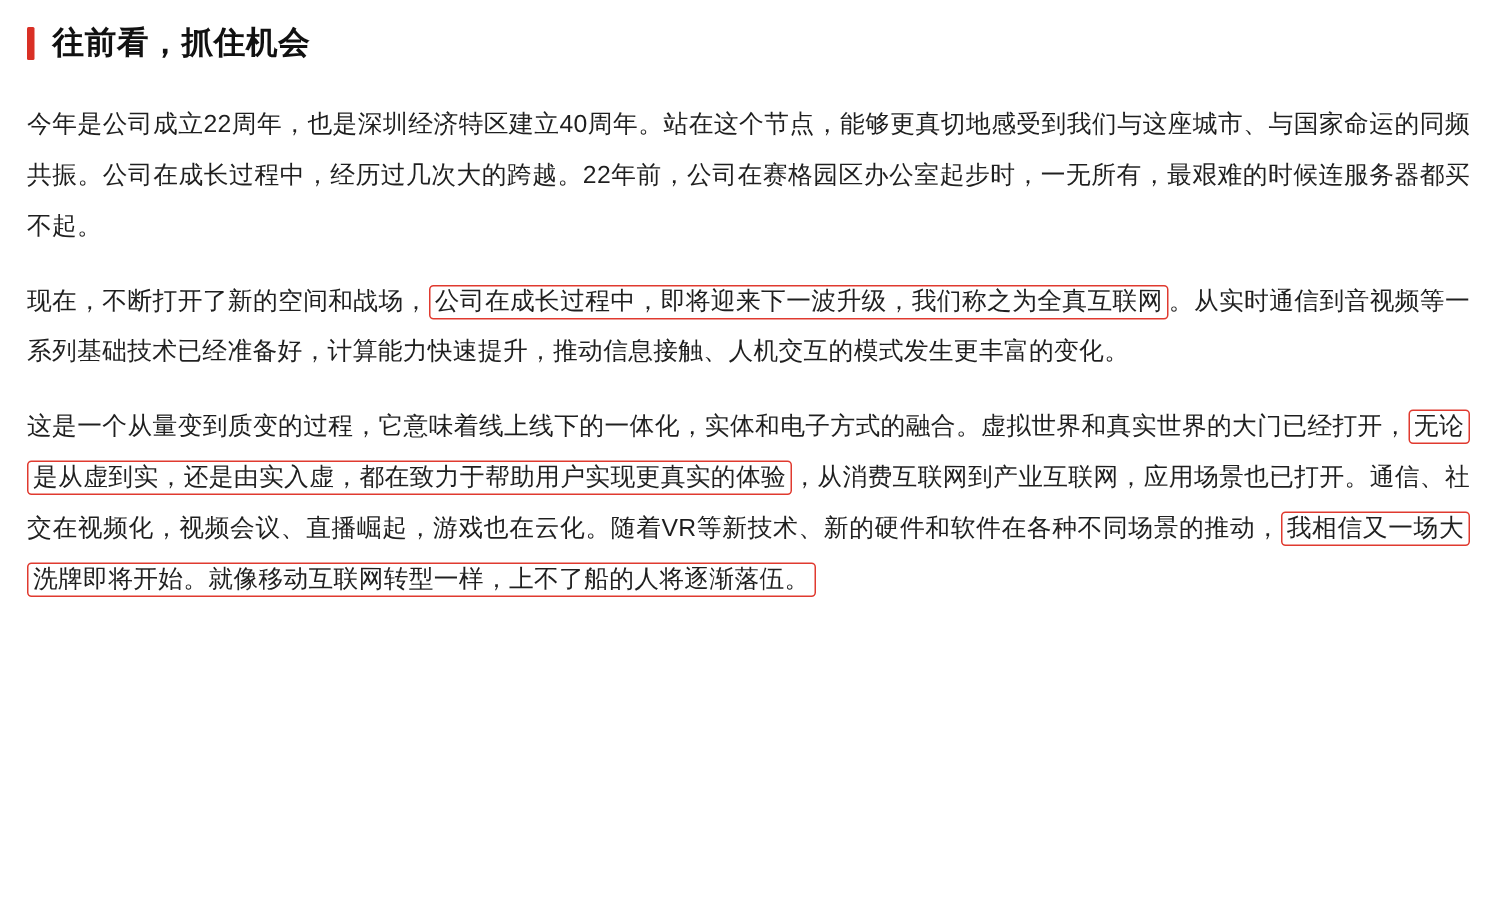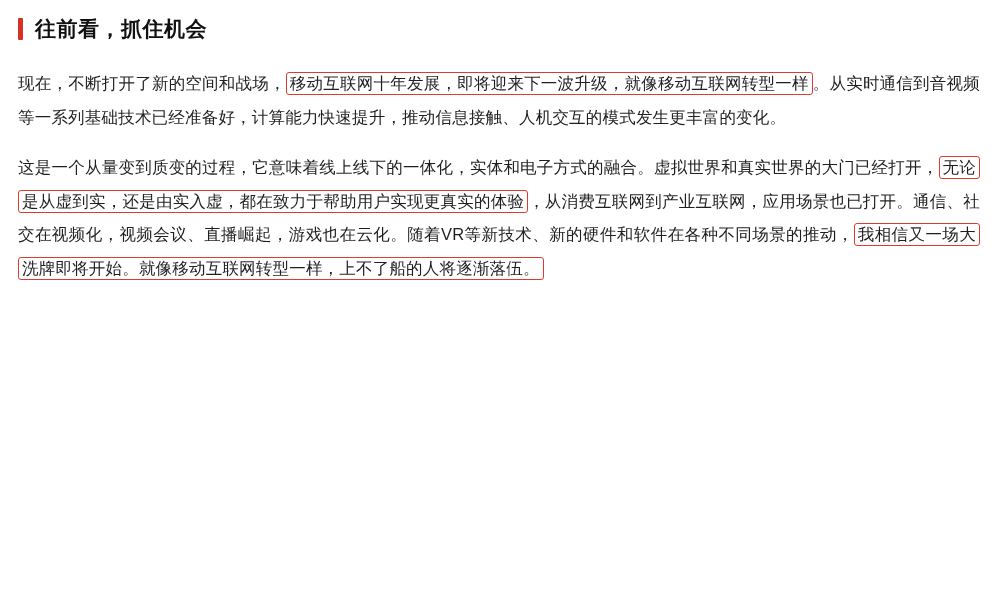--- a/index.html
+++ b/index.html
@@ -66,24 +66,27 @@
 
 <div class="page">
 
   <div class="heading">
     <span class="heading-bar"></span>
     <span class="heading-text">往前看，抓住机会</span>
   </div>
 
   <div class="body">
 
+    <p class="para">
+      <span>今年是公司成立22周年，也是深圳经济特区建立40周年。站在这个节点，能够更真切地感受到我们与这座城市、与国家命运的同频共振。公司在成长过程中，经历过几次大的跨越。22年前，公司在赛格园区办公室起步时，一无所有，最艰难的时候连服务器都买不起。</span>
+    </p>
 
 
     <p class="para">
-      <span>现在，不断打开了新的空间和战场，</span><span class="hl">移动互联网十年发展，即将迎来下一波升级，就像移动互联网转型一样</span><span>。从实时通信到音视频等一系列基础技术已经准备好，计算能力快速提升，推动信息接触、人机交互的模式发生更丰富的变化。</span>
+      <span>现在，不断打开了新的空间和战场，</span><span class="hl">公司在成长过程中，即将迎来下一波升级，我们称之为全真互联网</span><span>。从实时通信到音视频等一系列基础技术已经准备好，计算能力快速提升，推动信息接触、人机交互的模式发生更丰富的变化。</span>
     </p>
 
     <p class="para">
       <span>这是一个从量变到质变的过程，它意味着线上线下的一体化，实体和电子方式的融合。虚拟世界和真实世界的大门已经打开，</span><span class="hl">无论是从虚到实，还是由实入虚，都在致力于帮助用户实现更真实的体验</span><span>，从消费互联网到产业互联网，应用场景也已打开。通信、社交在视频化，视频会议、直播崛起，游戏也在云化。随着VR等新技术、新的硬件和软件在各种不同场景的推动，</span><span class="hl">我相信又一场大洗牌即将开始。就像移动互联网转型一样，上不了船的人将逐渐落伍。</span>
     </p>
 
   </div>
 </div>
 
 </body></html>

